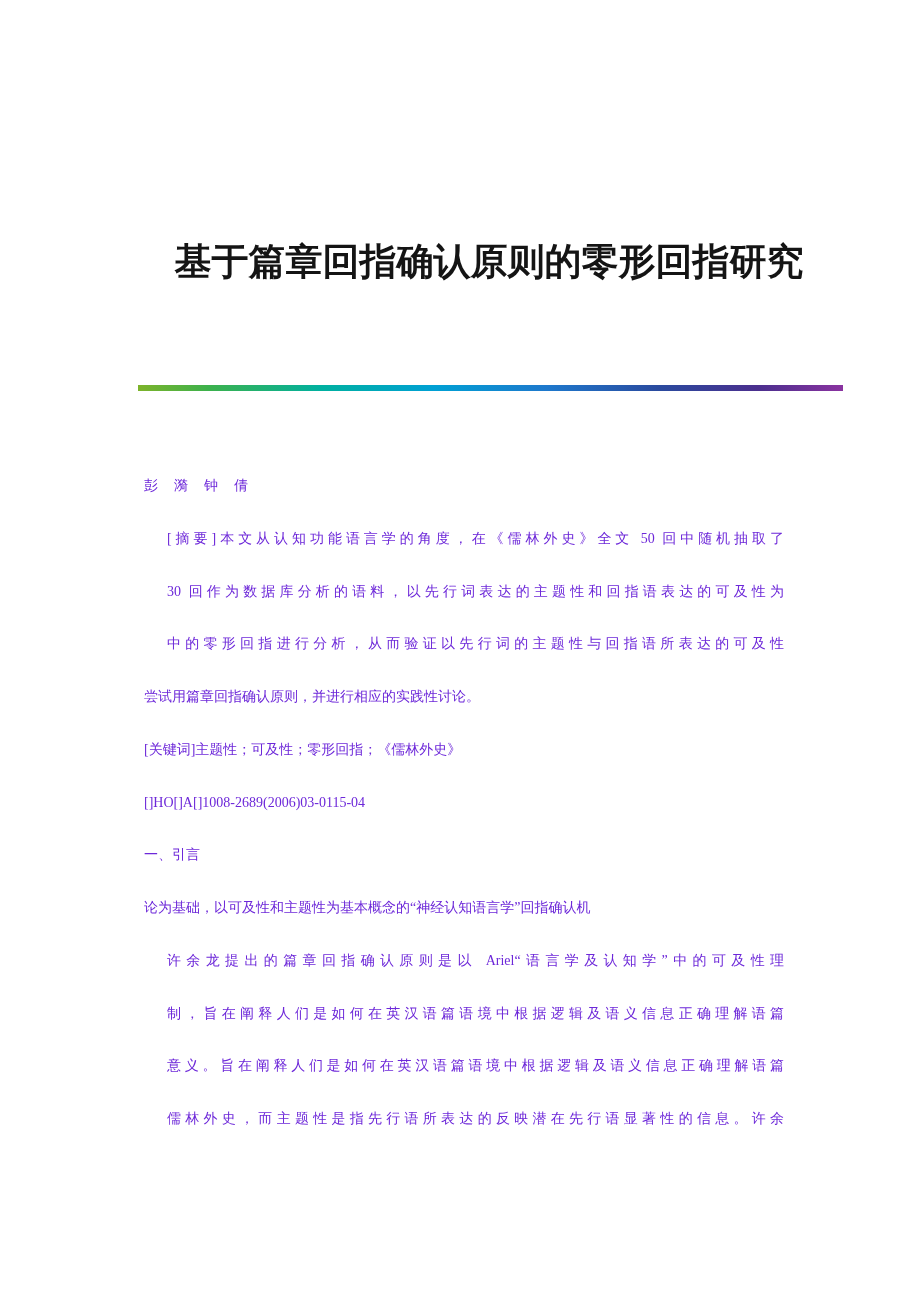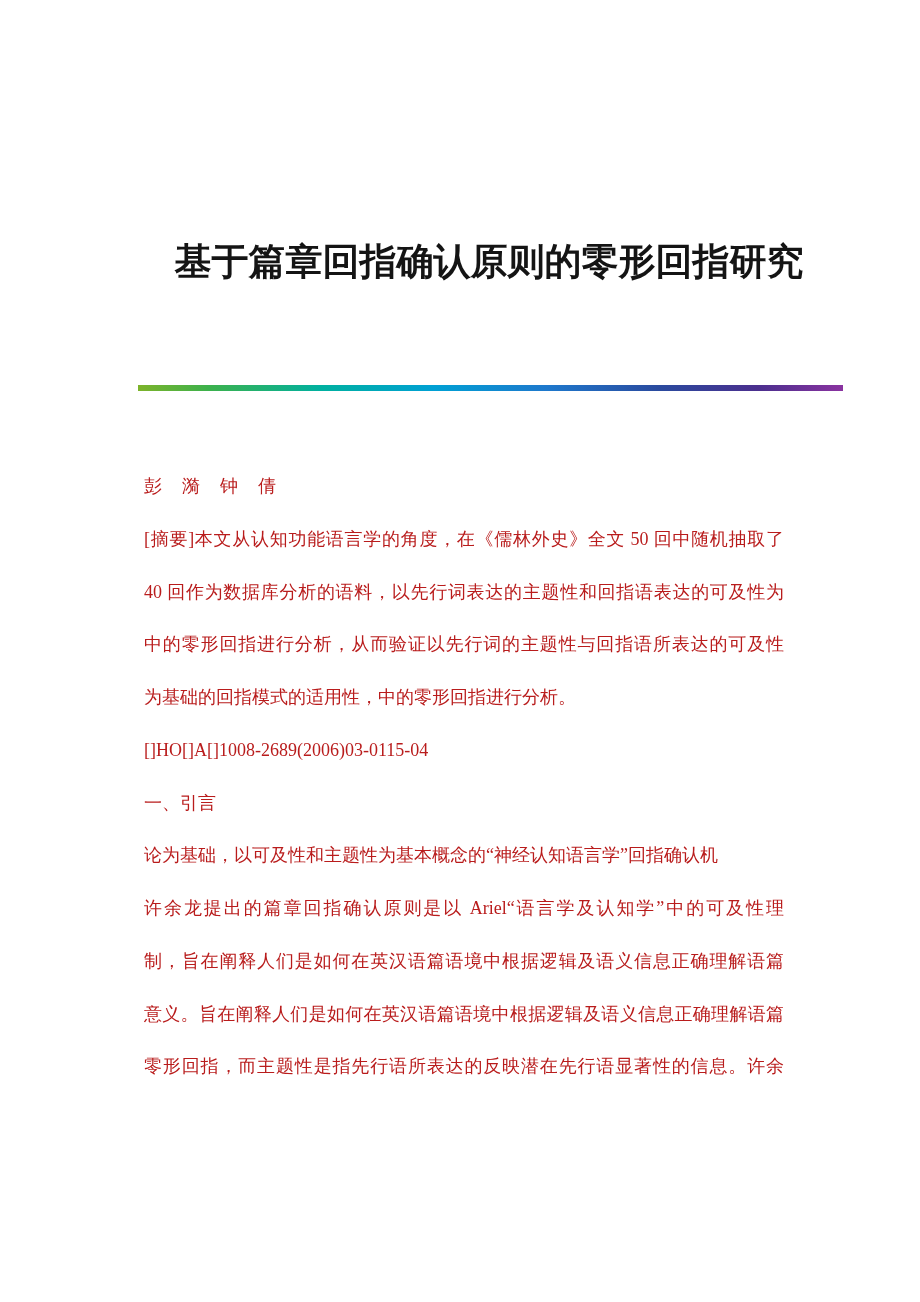--- a/index.html
+++ b/index.html
@@ -43,60 +43,62 @@
       #1e78cc 58%,
       #2a4a9e 74%,
       #4b2f8e 88%,
       #8a33a0 100%);
   }
   .content {
     position: absolute;
     top: 460px;
     left: 144px;
     width: 640px;
-    font-size: 18px;
+    font-size: 14px;
     line-height: 52.75px;
-    color: #b91c1c;
+    color: #6d28d9;
   }
   .line {
     min-height: 52.75px;
     text-align: left;
   }
   .line.just {
     text-align: justify;
     text-align-last: justify;
+    margin-left: 23px;
   }
   .authors-line {
     letter-spacing: 1px;
   }
 </style>
 </head>
 <body>
 
 <div class="page">
 
   <h1 class="doc-title">基于篇章回指确认原则的零形回指研究</h1>
 
   <div class="divider-bar"></div>
 
   <div class="content">
 
     <div class="line authors-line">彭　漪　钟　倩</div>
 
     <div class="line just">[摘要]本文从认知功能语言学的角度，在《儒林外史》全文 50 回中随机抽取了</div>
-    <div class="line just">40 回作为数据库分析的语料，以先行词表达的主题性和回指语表达的可及性为</div>
+    <div class="line just">30 回作为数据库分析的语料，以先行词表达的主题性和回指语表达的可及性为</div>
     <div class="line just">中的零形回指进行分析，从而验证以先行词的主题性与回指语所表达的可及性</div>
-    <div class="line">为基础的回指模式的适用性，中的零形回指进行分析。</div>
+    <div class="line">尝试用篇章回指确认原则，并进行相应的实践性讨论。</div>
 
+    <div class="line">[关键词]主题性；可及性；零形回指；《儒林外史》</div>
 
     <div class="line">[]HO[]A[]1008-2689(2006)03-0115-04</div>
 
     <div class="line">一、引言</div>
 
     <div class="line">论为基础，以可及性和主题性为基本概念的“神经认知语言学”回指确认机</div>
     <div class="line just">许余龙提出的篇章回指确认原则是以 Ariel“语言学及认知学”中的可及性理</div>
     <div class="line just">制，旨在阐释人们是如何在英汉语篇语境中根据逻辑及语义信息正确理解语篇</div>
     <div class="line just">意义。旨在阐释人们是如何在英汉语篇语境中根据逻辑及语义信息正确理解语篇</div>
-    <div class="line just">零形回指，而主题性是指先行语所表达的反映潜在先行语显著性的信息。许余</div>
+    <div class="line just">儒林外史，而主题性是指先行语所表达的反映潜在先行语显著性的信息。许余</div>
 
   </div>
 
 </div>
 
 </body></html>

